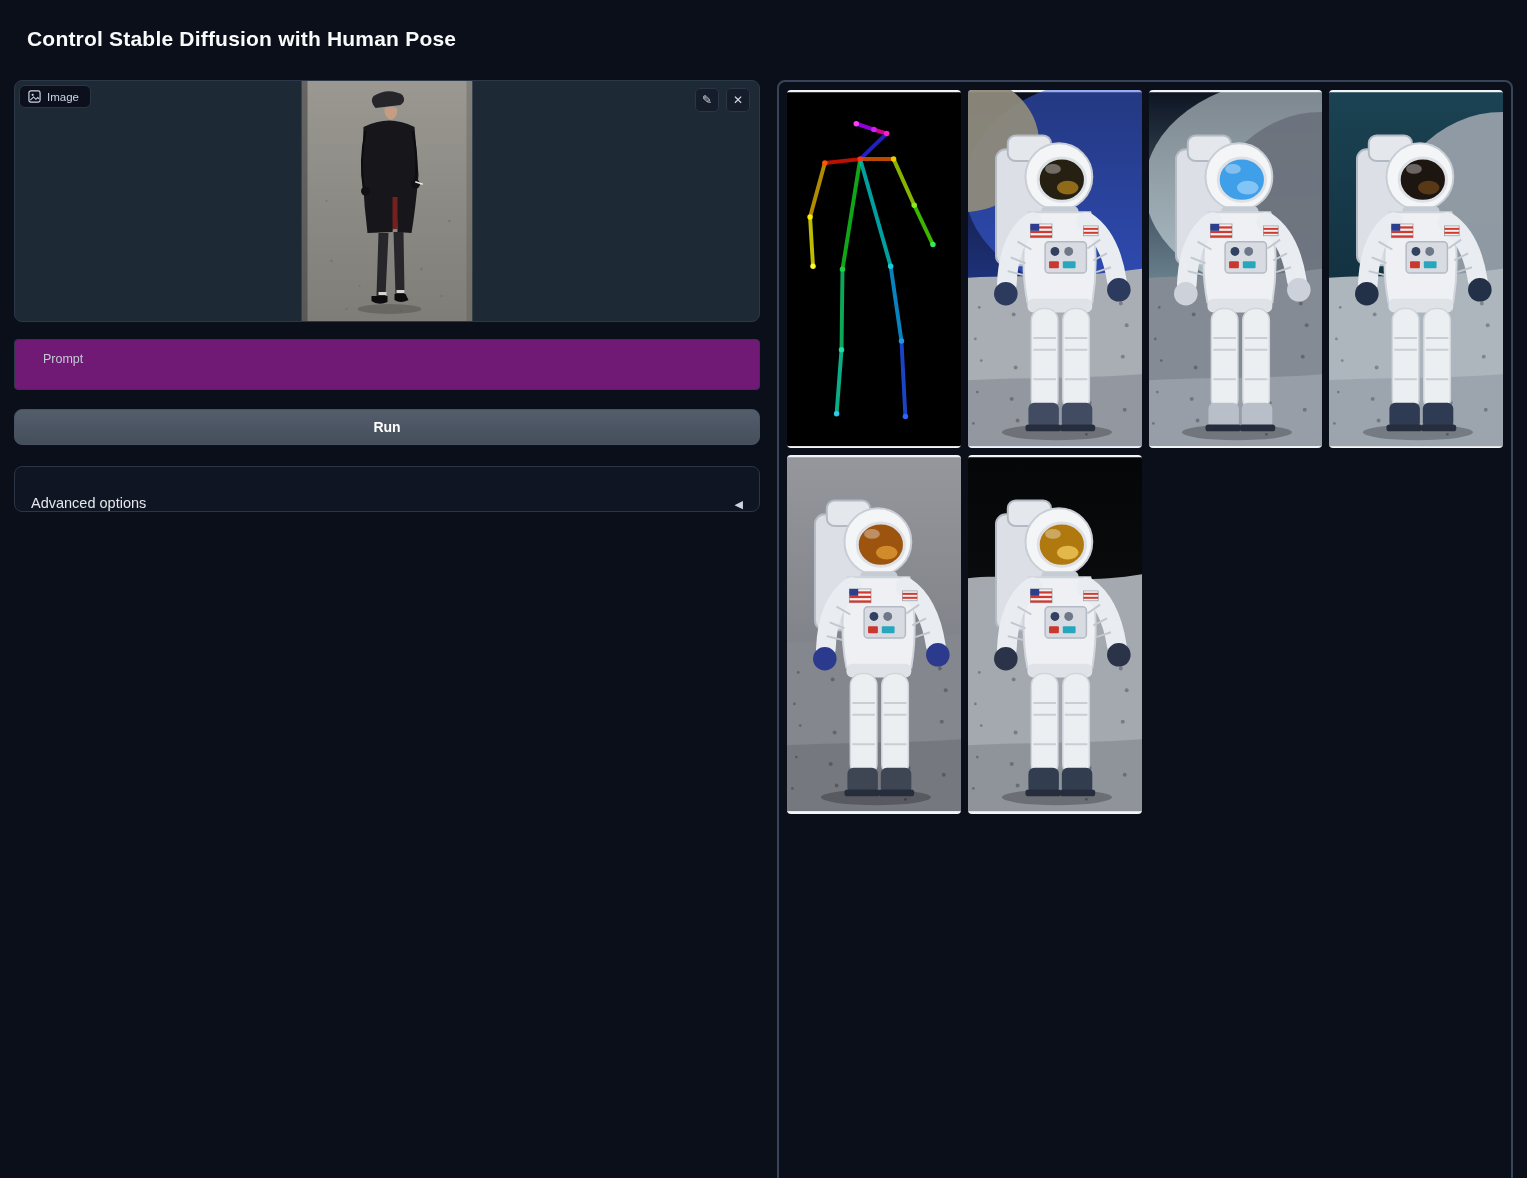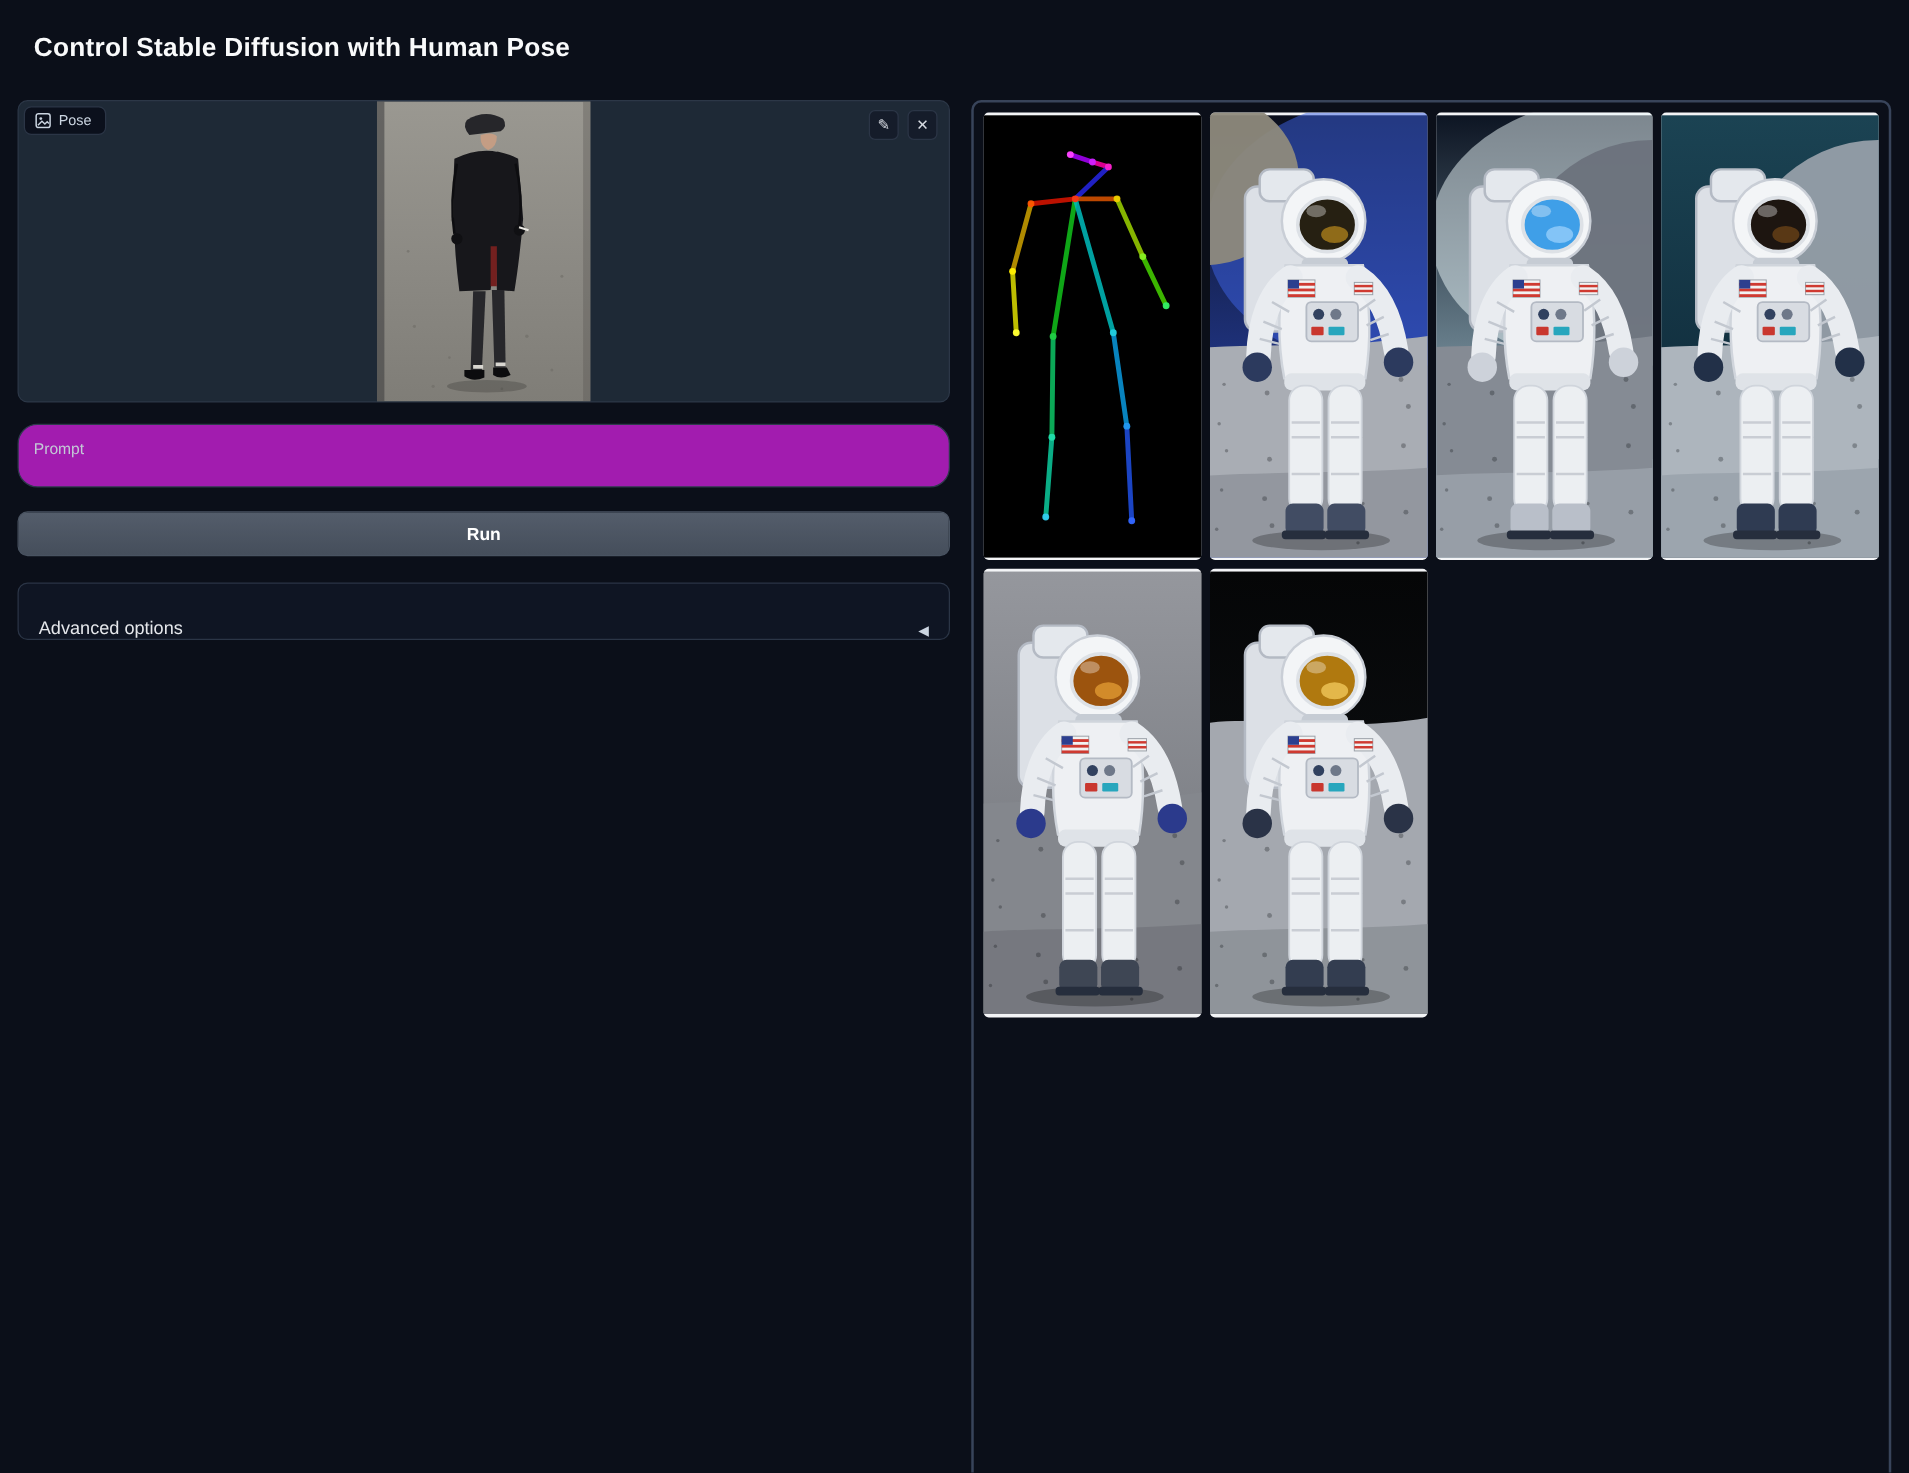--- a/index.html
+++ b/index.html
@@ -33,22 +33,22 @@
     width:24px; height:24px; border-radius:5px; cursor:pointer;
     background:#151c2a; border:1px solid #2b3546; color:#d7dbe2;
     font-size:12px; line-height:1; display:flex; align-items:center; justify-content:center;
     font-family:inherit; padding:0;
   }
   .photo-wrap { position:absolute; top:0; left:50%; transform:translateX(-50%); width:171px; height:242px; }
   .photo-wrap svg { display:block; width:100%; height:100%; }
 
   
   .prompt-block {
-    margin-top:17px; background:#a21caf; border:1px solid #2e3a4c;
-    border-radius:16px; padding:12px 12px 14px 12px;
+    margin-top:17px; background:#701a75; border:1px solid #2e3a4c;
+    border-radius:4px; padding:12px 12px 14px 28px;
   }
   .prompt-label { font-size:12.5px; color:#c3cad6; margin-bottom:9px; }
   .prompt-input {
     width:100%; height:38px; border-radius:6px; outline:none;
     background:#27303f; border:1px solid #414e61; color:#e8eaed;
     font-size:13.5px; padding:0 12px; font-family:inherit;
   }
 
   
   .run-button {
@@ -135,21 +135,21 @@
 
     <div class="image-block">
       <div class="image-badge">
         <span>
           <svg width="13" height="13" viewBox="0 0 14 14">
             <rect x="1" y="1" width="12" height="12" rx="2" fill="none" stroke="#cbd5e1" stroke-width="1.3"></rect>
             <circle cx="5" cy="5.2" r="1.2" fill="#cbd5e1"></circle>
             <path d="M2.5 11 L6 7.5 L8.5 10 L10.5 8 L12 9.5" fill="none" stroke="#cbd5e1" stroke-width="1.2"></path>
           </svg>
         </span>
-        <span>Pose</span>
+        <span>Image</span>
       </div>
       <div class="image-actions">
         <button class="icon-btn">✎</button>
         <button class="icon-btn">✕</button>
       </div>
       <div class="photo-wrap">
         <svg viewBox="0 0 171 242">
           <defs>
             <linearGradient id="gravel" x1="0" y1="0" x2="0" y2="1">
               <stop offset="0" stop-color="#9a9891"></stop>

